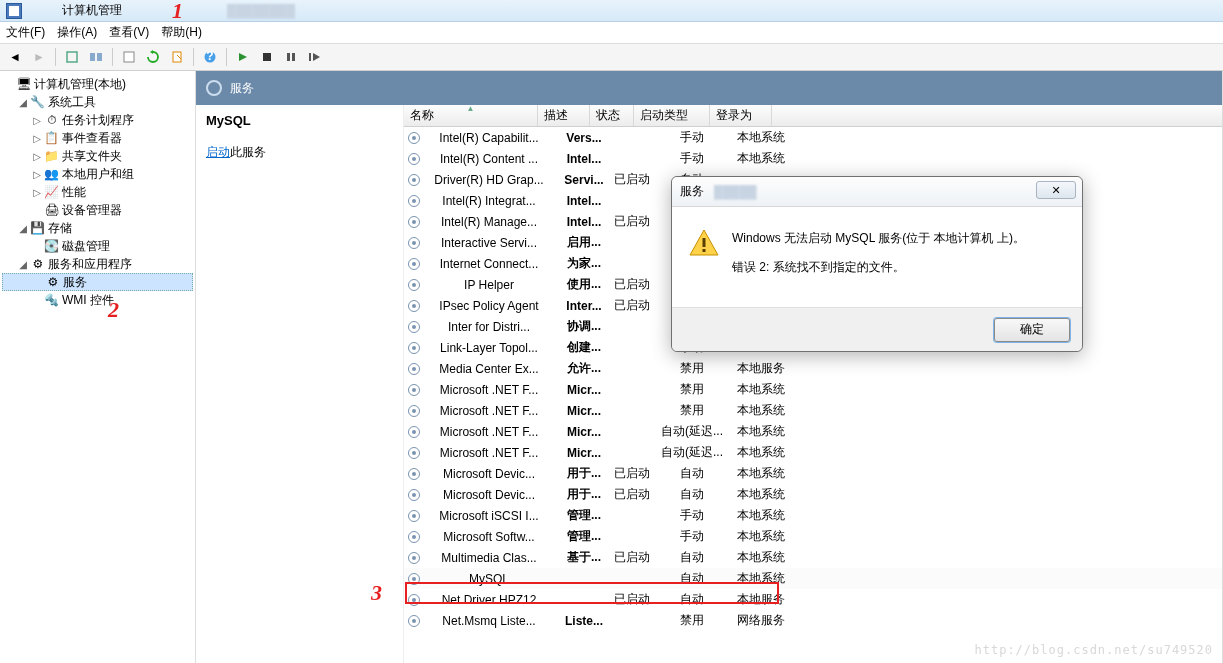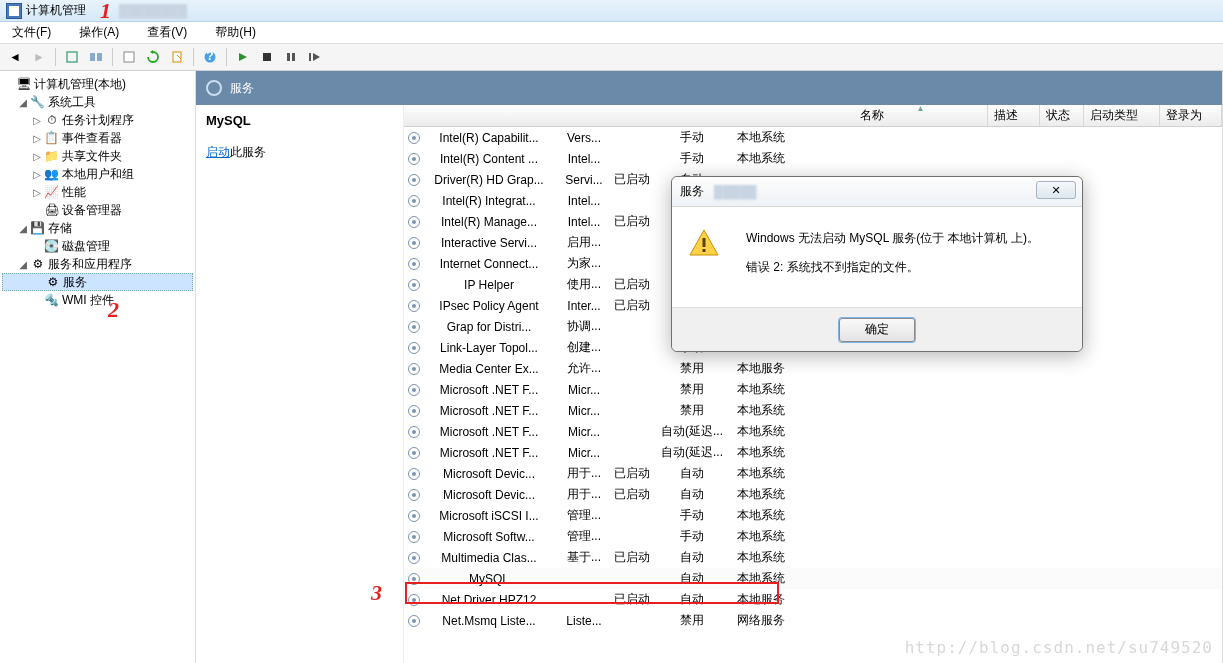--- a/index.html
+++ b/index.html
@@ -1,65 +1,65 @@
 <!DOCTYPE html>
 <html><head>
 <meta charset="utf-8">
 <style>
 * { margin:0; padding:0; box-sizing:border-box; font-family:"Microsoft YaHei","Segoe UI",Tahoma,sans-serif; font-size:12px; }
 body { background:#fff; color:#000; width:1223px; height:663px; position:relative; overflow:hidden; }
-.titlebar { height:22px; background:linear-gradient(#e8f3fb,#d6e9f8); border-bottom:1px solid #b8d0e6; display:flex; align-items:center; padding:0 6px; }
+.titlebar { height:22px; background:linear-gradient(#e8f3fb,#d6e9f8); border-bottom:1px solid #b8d0e6; display:flex; align-items:center; padding:0 6px;gap:36px; }
 .titlebar .app-icon { width:16px; height:16px; background:#4a7abc; border:1px solid #2a5a9c; margin-right:4px; position:relative; }
 .titlebar .app-icon::after{content:"";position:absolute;inset:2px;background:#fff;}
 .title-red { color:#d00; font-weight:bold; margin-left:6px; font-size:16px; font-style:italic;}
-.menubar { height:22px; display:flex; align-items:center; padding:0 12px; background:#fff; border-bottom:1px solid #ddd; gap:28px; }
+.menubar { height:22px; display:flex; align-items:center; padding:0 6px; background:#fff; border-bottom:1px solid #ddd; gap:12px; }
 .menubar span { cursor:default; }
 .toolbar { height:27px; background:#f5f5f5; border-bottom:1px solid #d0d0d0; display:flex; align-items:center; padding:0 4px; gap:2px; }
 .tb-btn { width:22px; height:20px; border:1px solid transparent; display:flex; align-items:center; justify-content:center; border-radius:2px; }
 .tb-sep { width:1px; height:18px; background:#ccc; margin:0 3px; }
 .work { display:flex; height:calc(100% - 71px); }
 .tree { width:196px; border-right:1px solid #ddd; padding:4px 2px; overflow:hidden; }
 .tree-row { display:flex; align-items:center; height:18px; padding:1px 0; white-space:nowrap; }
 .tree-row.sel { background:#cce4ff; border:1px dotted #7aa; }
 .tree-twist { width:14px; text-align:center; color:#666; font-size:10px; }
 .tree-icon { width:16px; height:16px; margin-right:2px; display:inline-flex; align-items:center; justify-content:center; }
 .ind0{padding-left:0}.ind1{padding-left:14px}.ind2{padding-left:28px}
 .main { flex:1; display:flex; flex-direction:column; border-right:1px solid #ddd; }
 .main-header { height:34px; background:#6b8aaa; color:#fff; display:flex; align-items:center; padding:0 10px; gap:8px; font-size:13px; }
 .gear-white { width:16px;height:16px;border:2px solid #cde;border-radius:50%; position:relative;}
 .main-body { flex:1; display:flex; overflow:hidden; }
 .detail-pane { width:208px; padding:8px 10px; border-right:1px solid #eee; }
 .detail-pane h3 { font-size:13px; font-weight:bold; margin-bottom:10px; }
 .start-link { color:#0066cc; text-decoration:underline; cursor:pointer; }
 .list-pane { flex:1; display:flex; flex-direction:column; overflow:hidden; }
-.cols { display:flex; height:22px; background:linear-gradient(#fdfdfd,#ececec); border-bottom:1px solid #d0d0d0;justify-content:flex-end; }
+.cols { display:flex; height:22px; background:linear-gradient(#fdfdfd,#ececec); border-bottom:1px solid #d0d0d0; }
 .col { border-right:1px solid #d8d8d8; padding:3px 6px; display:flex; align-items:center; position:relative;}
 .col-name{width:134px}.col-desc{width:52px}.col-status{width:44px}.col-start{width:76px}.col-logon{width:62px}
 .col .sort-arrow { position:absolute; left:50%; top:-1px; transform:translateX(-50%); color:#6a8; font-size:8px;}
 .rows { flex:1; overflow:hidden;text-align:center; }
 .srow { display:flex; height:21px; align-items:center; padding-left:2px; }
 .srow.sel { background:#fbfbfb; }
 .srow .svc-icon { width:16px; height:16px; margin-right:2px; display:inline-block; position:relative;}
 .srow .svc-icon::before{content:"";position:absolute;inset:2px;border:1.5px solid #7a94b0;border-radius:50%;}
 .srow .svc-icon::after{content:"";position:absolute;left:6px;top:6px;width:4px;height:4px;background:#7a94b0;border-radius:50%;}
 .c-name{width:134px;overflow:hidden;white-space:nowrap;text-overflow:ellipsis;padding-right:4px;}
-.c-desc{width:52px;overflow:hidden;white-space:nowrap;text-overflow:ellipsis;}
+.c-desc{width:52px;overflow:hidden;white-space:nowrap;text-overflow:ellipsis;font-weight:bold;}
 .c-status{width:44px}.c-start{width:76px;overflow:hidden;white-space:nowrap;text-overflow:ellipsis;}.c-logon{width:62px}
 .highlight-box { position:absolute; border:2px solid #e62020; pointer-events:none; }
 .annot { position:absolute; color:#e62020; font-size:22px; font-family:"Segoe Script",cursive; font-weight:bold; pointer-events:none; font-style:italic;}
 .dialog { position:absolute; width:412px; background:#fff; border:1px solid #707070; border-radius:6px; box-shadow:0 4px 20px rgba(0,0,0,.3); }
 .dialog-title { height:30px; background:linear-gradient(#fdfdfd,#eef2f6); border-bottom:1px solid #d8d8d8; display:flex; align-items:center; padding:0 8px; border-radius:6px 6px 0 0; position:relative;}
 .dialog-close { position:absolute; right:6px; top:4px; width:40px; height:18px; border:1px solid #a8b4c0; border-radius:3px; display:flex; align-items:center; justify-content:center; background:linear-gradient(#f4f8fb,#dde6ee); font-size:11px;}
-.dialog-body { padding:20px 16px 12px 16px; display:flex; gap:26px; min-height:100px;}
+.dialog-body { padding:20px 16px 12px 16px; display:flex; gap:12px; min-height:100px;}
 .warn-icon { width:32px; height:32px; position:relative; flex-shrink:0;}
 .warn-icon svg{width:32px;height:32px;}
 .dialog-msg { line-height:1.9; }
-.dialog-footer { height:44px; background:#f0f0f0; border-top:1px solid #dfdfdf; display:flex; align-items:center; justify-content:center; padding:0 12px; border-radius:0 0 6px 6px;}
+.dialog-footer { height:44px; background:#f0f0f0; border-top:1px solid #dfdfdf; display:flex; align-items:center; justify-content:flex-end; padding:0 12px; border-radius:0 0 6px 6px;}
 .ok-btn { min-width:76px; height:24px; border:1px solid #8a8a8a; background:linear-gradient(#f8f8f8,#e4e4e4); border-radius:3px; display:flex; align-items:center; justify-content:center; box-shadow:0 0 0 1px #7eb4ea;}
-.watermark { position:absolute; right:10px; bottom:6px; color:#d8d8d8; font-size:16px; letter-spacing:1px; font-family:monospace;}
+.watermark { position:absolute; right:10px; bottom:6px; color:#d8d8d8; font-size:12px; letter-spacing:1px; font-family:monospace;}
 .faded { color:#c8d4e2; filter:blur(1.2px);}
 </style>
 </head>
 <body>
 
 <div class="titlebar">
   <span class="app-icon"></span>
   <span>计算机管理</span>
   <span class="title-red annot" style="position:static;margin-left:14px;">1</span>
   <span class="faded" style="margin-left:8px;">████████</span>
@@ -298,21 +298,21 @@
             <div class="srow">
               <span class="svc-icon"></span>
               <span class="c-name">IPsec Policy Agent</span>
               <span class="c-desc">Inter...</span>
               <span class="c-status">已启动</span>
               <span class="c-start">手动</span>
               <span class="c-logon"></span>
             </div>
             <div class="srow">
               <span class="svc-icon"></span>
-              <span class="c-name">Grap for Distri...</span>
+              <span class="c-name">Inter for Distri...</span>
               <span class="c-desc">协调...</span>
               <span class="c-status"></span>
               <span class="c-start">手动</span>
               <span class="c-logon"></span>
             </div>
             <div class="srow">
               <span class="svc-icon"></span>
               <span class="c-name">Link-Layer Topol...</span>
               <span class="c-desc">创建...</span>
               <span class="c-status"></span>

